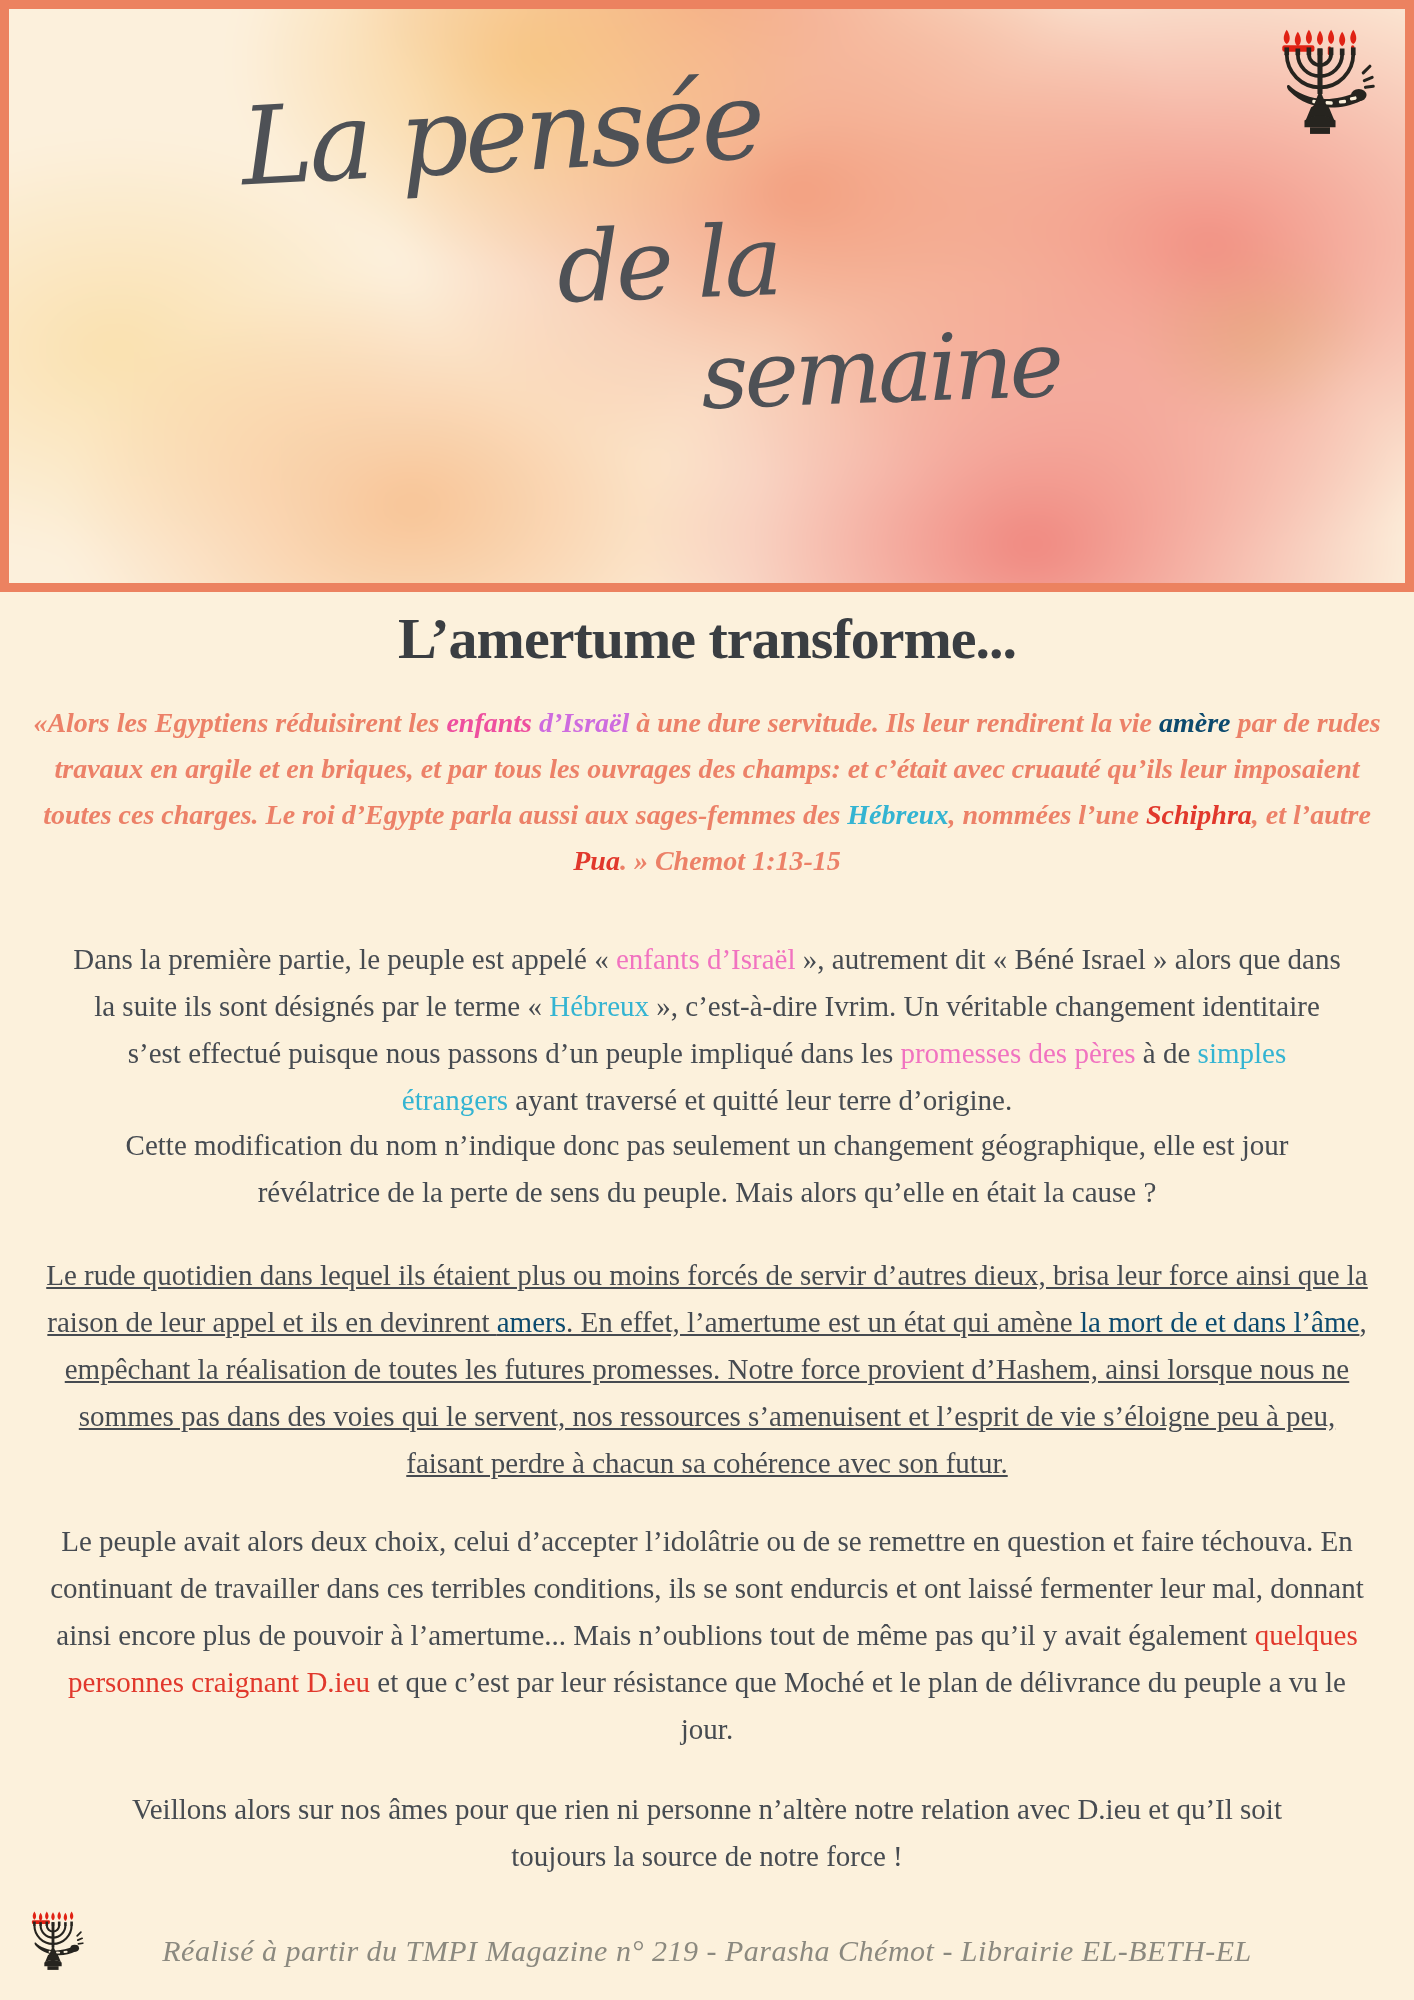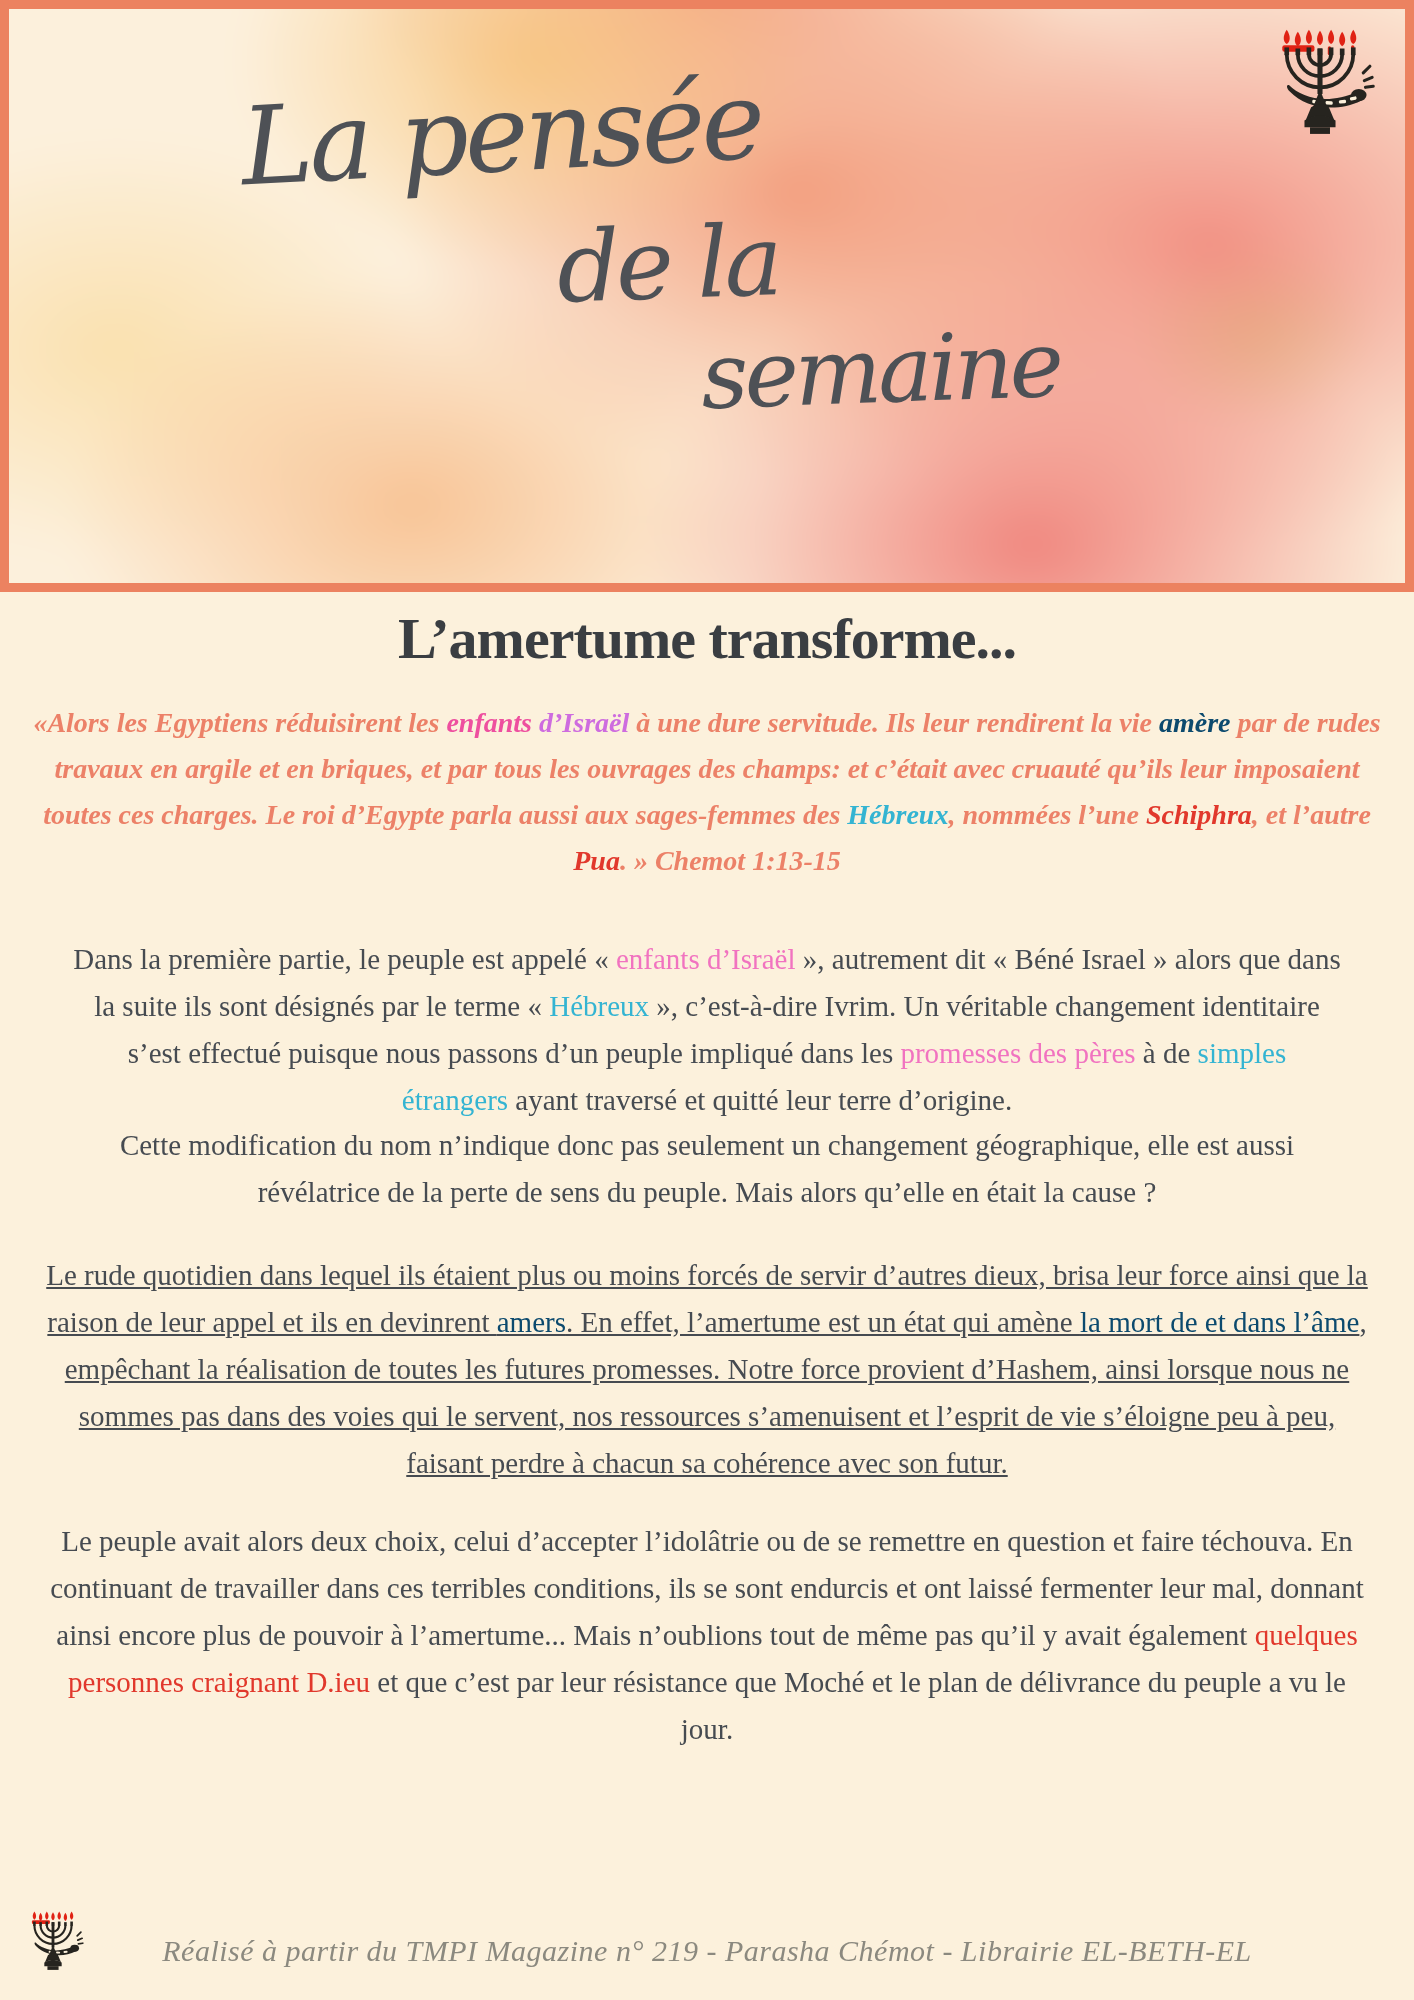--- a/index.html
+++ b/index.html
@@ -125,23 +125,24 @@
         </g>
       </svg>
     </div>
   </div>
 
   <h1 class="title">L’amertume transforme...</h1>
 
   <div class="quote"><span class="c-salmon">«Alors les Egyptiens réduisirent les </span><span class="c-pink">enfants </span><span class="c-orchid">d’Israël</span><span class="c-salmon"> à une dure servitude. Ils leur rendirent la vie </span><span class="c-green">amère</span><span class="c-salmon"> par de rudes travaux en argile et en briques, et par tous les ouvrages des champs: et c’était avec cruauté qu’ils leur imposaient toutes ces charges. Le roi d’Egypte parla aussi aux sages-femmes des </span><span class="c-teal">Hébreux</span><span class="c-salmon">, nommées l’une </span><span class="c-red">Schiphra</span><span class="c-salmon">, et l’autre </span><span class="c-red">Pua</span><span class="c-salmon">. » Chemot 1:13-15</span></div>
 
   <p class="para p1"><span class="c-dark">Dans la première partie, le peuple est appelé « </span><span class="c-bodypink">enfants d’Israël</span><span class="c-dark"> », autrement dit « Béné Israel » alors que dans la suite ils sont désignés par le terme « </span><span class="c-teal">Hébreux</span><span class="c-dark"> », c’est-à-dire Ivrim. Un véritable changement identitaire s’est effectué puisque nous passons d’un peuple impliqué dans les </span><span class="c-bodypink">promesses des pères</span><span class="c-dark"> à de </span><span class="c-teal">simples étrangers</span><span class="c-dark"> ayant traversé et quitté leur terre d’origine.</span></p>
-  <p class="para p2"><span class="c-dark">Cette modification du nom n’indique donc pas seulement un changement géographique, elle est aussi révélatrice de la perte de sens du peuple. Mais alors qu’elle en était la cause ?</span></p>
+  <p class="para p2"><span class="c-dark">Cette modification du nom n’indique donc pas seulement un changement géographique, elle est jour révélatrice de la perte de sens du peuple. Mais alors qu’elle en était la cause ?</span></p>
   <p class="para p3"><span class="c-dark">Le rude quotidien dans lequel ils étaient plus ou moins forcés de servir d’autres dieux, brisa leur force ainsi que la raison de leur appel et ils en devinrent </span><span class="c-green">amers</span><span class="c-dark">. En effet, l’amertume est un état qui amène </span><span class="c-green">la mort de et dans l’âme</span><span class="c-dark">, empêchant la réalisation de toutes les futures promesses. Notre force provient d’Hashem, ainsi lorsque nous ne sommes pas dans des voies qui le servent, nos ressources s’amenuisent et l’esprit de vie s’éloigne peu à peu, faisant perdre à chacun sa cohérence avec son futur.</span></p>
   <p class="para p4"><span class="c-dark">Le peuple avait alors deux choix, celui d’accepter l’idolâtrie ou de se remettre en question et faire téchouva. En continuant de travailler dans ces terribles conditions, ils se sont endurcis et ont laissé fermenter leur mal, donnant ainsi encore plus de pouvoir à l’amertume... Mais n’oublions tout de même pas qu’il y avait également </span><span class="c-red">quelques personnes craignant D.ieu</span><span class="c-dark"> et que c’est par leur résistance que Moché et le plan de délivrance du peuple a vu le jour.</span></p>
+  <p class="para p5"><span class="c-dark">Veillons alors sur nos âmes pour que rien ni personne n’altère notre relation avec D.ieu et qu’Il soit toujours la source de notre force !</span></p>
 
   <div class="footer-logo">
     <svg viewBox="0 0 100 110" aria-hidden="true">
       <g fill="#e02214">
         <path transform="translate(20,0)" d="M0 6 C-3.4 11 -3.8 16.5 0 19 C3.8 16.5 3.4 11 0 6 Z"></path>
         <path transform="translate(30,2)" d="M0 6 C-3.4 11 -3.8 16.5 0 19 C3.8 16.5 3.4 11 0 6 Z"></path>
         <path transform="translate(40,0)" d="M0 6 C-3.4 11 -3.8 16.5 0 19 C3.8 16.5 3.4 11 0 6 Z"></path>
         <path transform="translate(50,1)" d="M0 6 C-3.4 11 -3.8 16.5 0 19 C3.8 16.5 3.4 11 0 6 Z"></path>
         <path transform="translate(60,0)" d="M0 6 C-3.4 11 -3.8 16.5 0 19 C3.8 16.5 3.4 11 0 6 Z"></path>
         <path transform="translate(70,2)" d="M0 6 C-3.4 11 -3.8 16.5 0 19 C3.8 16.5 3.4 11 0 6 Z"></path>

